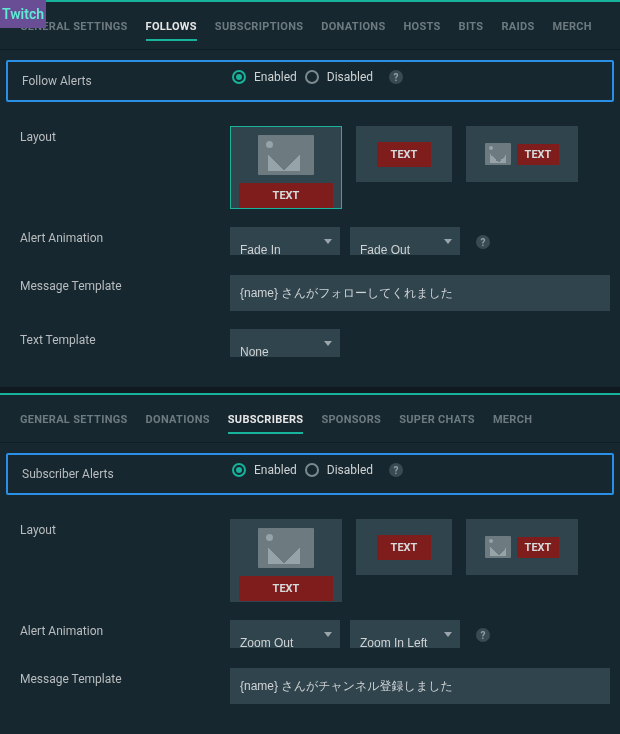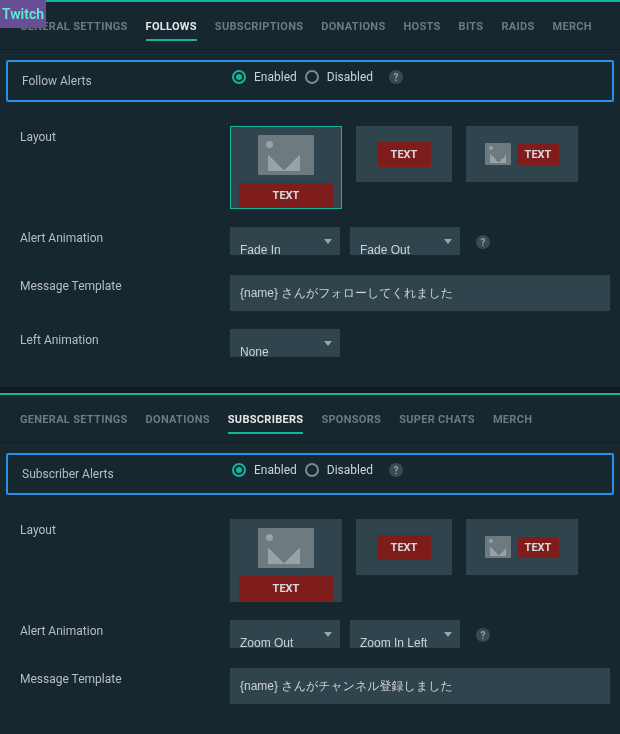--- a/index.html
+++ b/index.html
@@ -114,21 +114,21 @@
     </div>
 
     <div class="row">
       <div class="label">Message Template</div>
       <div class="control">
         <input class="textbox" value="{name} さんがフォローしてくれました" style="">
       </div>
     </div>
 
     <div class="row" style="margin-bottom:6px">
-      <div class="label">Left Animation</div>
+      <div class="label">Text Template</div>
       <div class="control">
         <span class="select-wrap"><select class="select"><option>None</option></select></span>
       </div>
     </div>
   </div>
 </div>
 
 <div class="gap"></div>
 
 <div class="panel">

